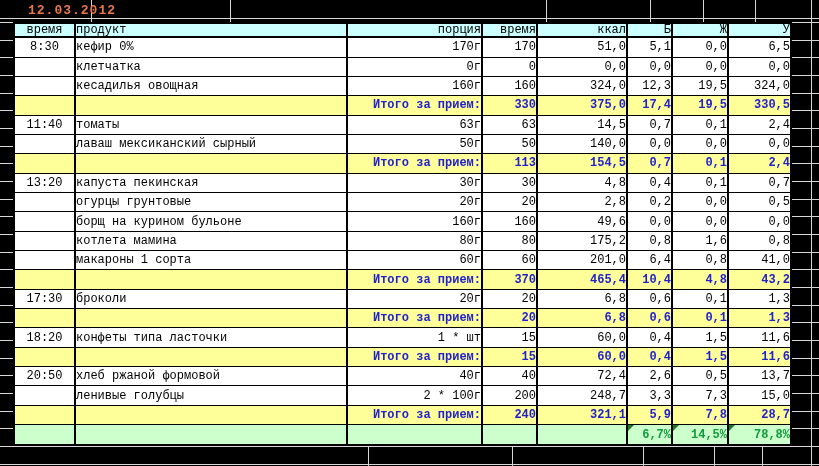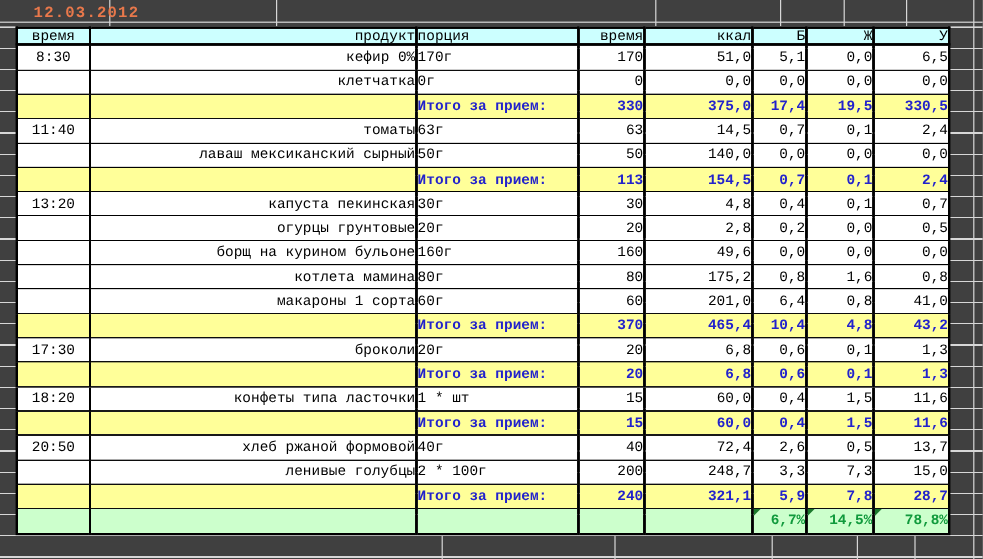--- a/index.html
+++ b/index.html
@@ -1,18 +1,18 @@
 <!DOCTYPE html>
 <html style="--header-bg: #CCFFFF; --meal-total-bg: #FFFF99; --grand-bg: #CCFFCC; --total-text: #2222CC; --grand-text: #E0412F; --percent-text: #109A3C; --date-text: #E8784B;"><head>
 <meta charset="utf-8">
 <style>
   html,body{margin:0;padding:0;}
   body{background:#f2f2f2;}
   .sheet{
-    position:relative;width:819px;height:466px;background:#404040;
+    position:relative;width:819px;height:466px;background:#000000;
     font-family:"Liberation Mono","DejaVu Sans Mono",monospace;
     overflow:hidden;
   }
   
   .hgrid{
     position:absolute;left:0;right:0;top:22px;bottom:0;
     background:repeating-linear-gradient(to bottom,#d7d7d7 0,#d7d7d7 1px,transparent 1px,transparent 17.67px);
   }
   .topline{position:absolute;top:18px;left:0;width:819px;height:1px;background:#d7d7d7;}
   .vline{position:absolute;width:1px;background:#d7d7d7;}
@@ -39,22 +39,22 @@
     padding:0;overflow:hidden;white-space:nowrap;
     position:relative;color:#000;
   }
   .diet thead th{
     background:var(--header-bg,#CCFFFF);
     font-weight:normal;
     border-bottom-width:2px;border-top-width:2px;
   }
   .diet tbody td{background:#ffffff;}
   .c0{text-align:center;}
-  .c1{text-align:right;padding-left:17px;}
-  .c2{text-align:left;padding-left:26px;}
+  .c1{text-align:left;padding-left:17px;}
+  .c2{text-align:right;padding-left:26px;}
   .c3,.c4,.c5,.c6,.c7{text-align:right;padding-right:5px;}
   tr.meal-total td{background:var(--meal-total-bg,#FFFF99);color:var(--total-text,#2222CC);font-weight:bold;margin-left:48px;}
   tr.grand td{background:var(--grand-bg,#CCFFCC);color:var(--grand-text,#E0412F);font-weight:bold;}
   tr.percent td{background:var(--grand-bg,#CCFFCC);color:var(--percent-text,#109A3C);font-weight:bold;font-family:Liberation Mono, monospace;}
   td.tri::before{
     content:"";position:absolute;top:0;left:0;width:0;height:0;
     border-left:6px solid #1c7a2d;border-bottom:6px solid transparent;
   }
 </style>
 </head>
@@ -116,20 +116,30 @@
         <tr>
           <td class="c0"></td>
           <td class="c1">клетчатка</td>
           <td class="c2">0г</td>
           <td class="c3">0</td>
           <td class="c4">0,0</td>
           <td class="c5">0,0</td>
           <td class="c6">0,0</td>
           <td class="c7">0,0</td>
         </tr>
+        <tr>
+          <td class="c0"></td>
+          <td class="c1">кесадилья овощная</td>
+          <td class="c2">160г</td>
+          <td class="c3">160</td>
+          <td class="c4">324,0</td>
+          <td class="c5">12,3</td>
+          <td class="c6">19,5</td>
+          <td class="c7">324,0</td>
+        </tr>
         <tr class="meal-total">
           <td class="c0"></td>
           <td class="c1"></td>
           <td class="c2">Итого за прием:</td>
           <td class="c3">330</td>
           <td class="c4">375,0</td>
           <td class="c5">17,4</td>
           <td class="c6">19,5</td>
           <td class="c7">330,5</td>
         </tr>

